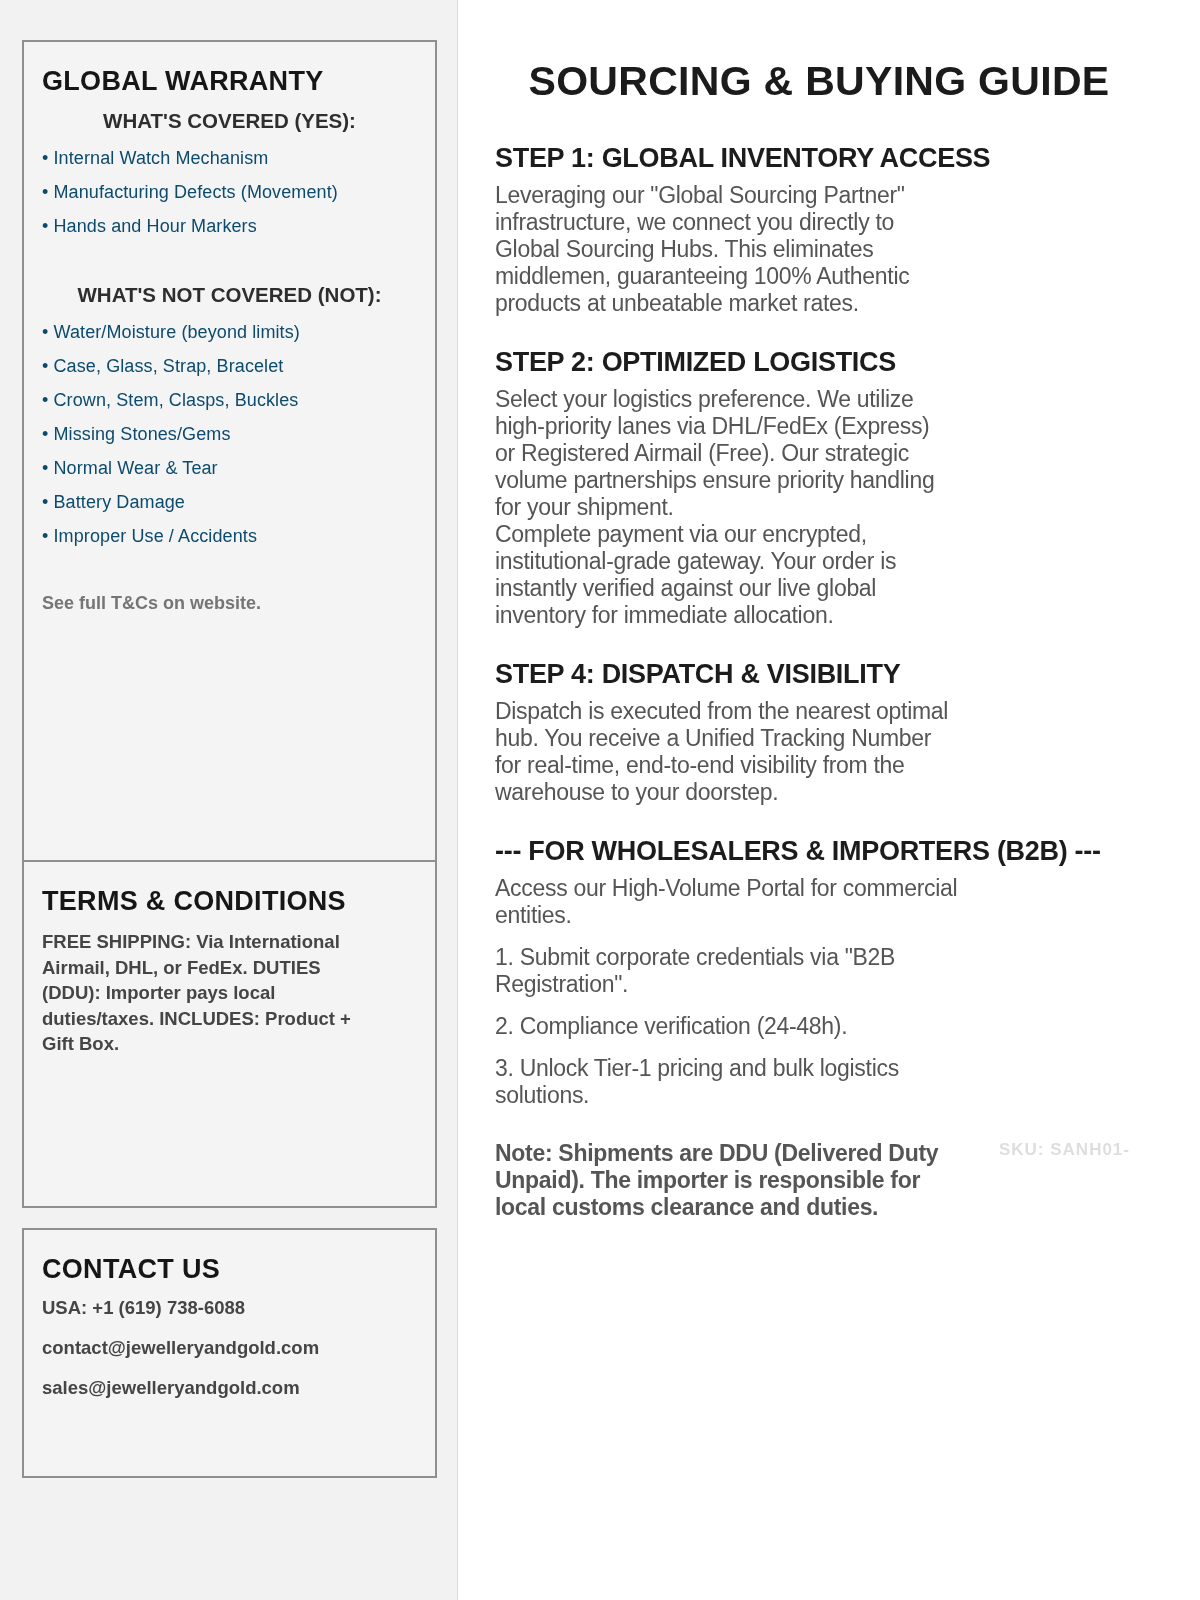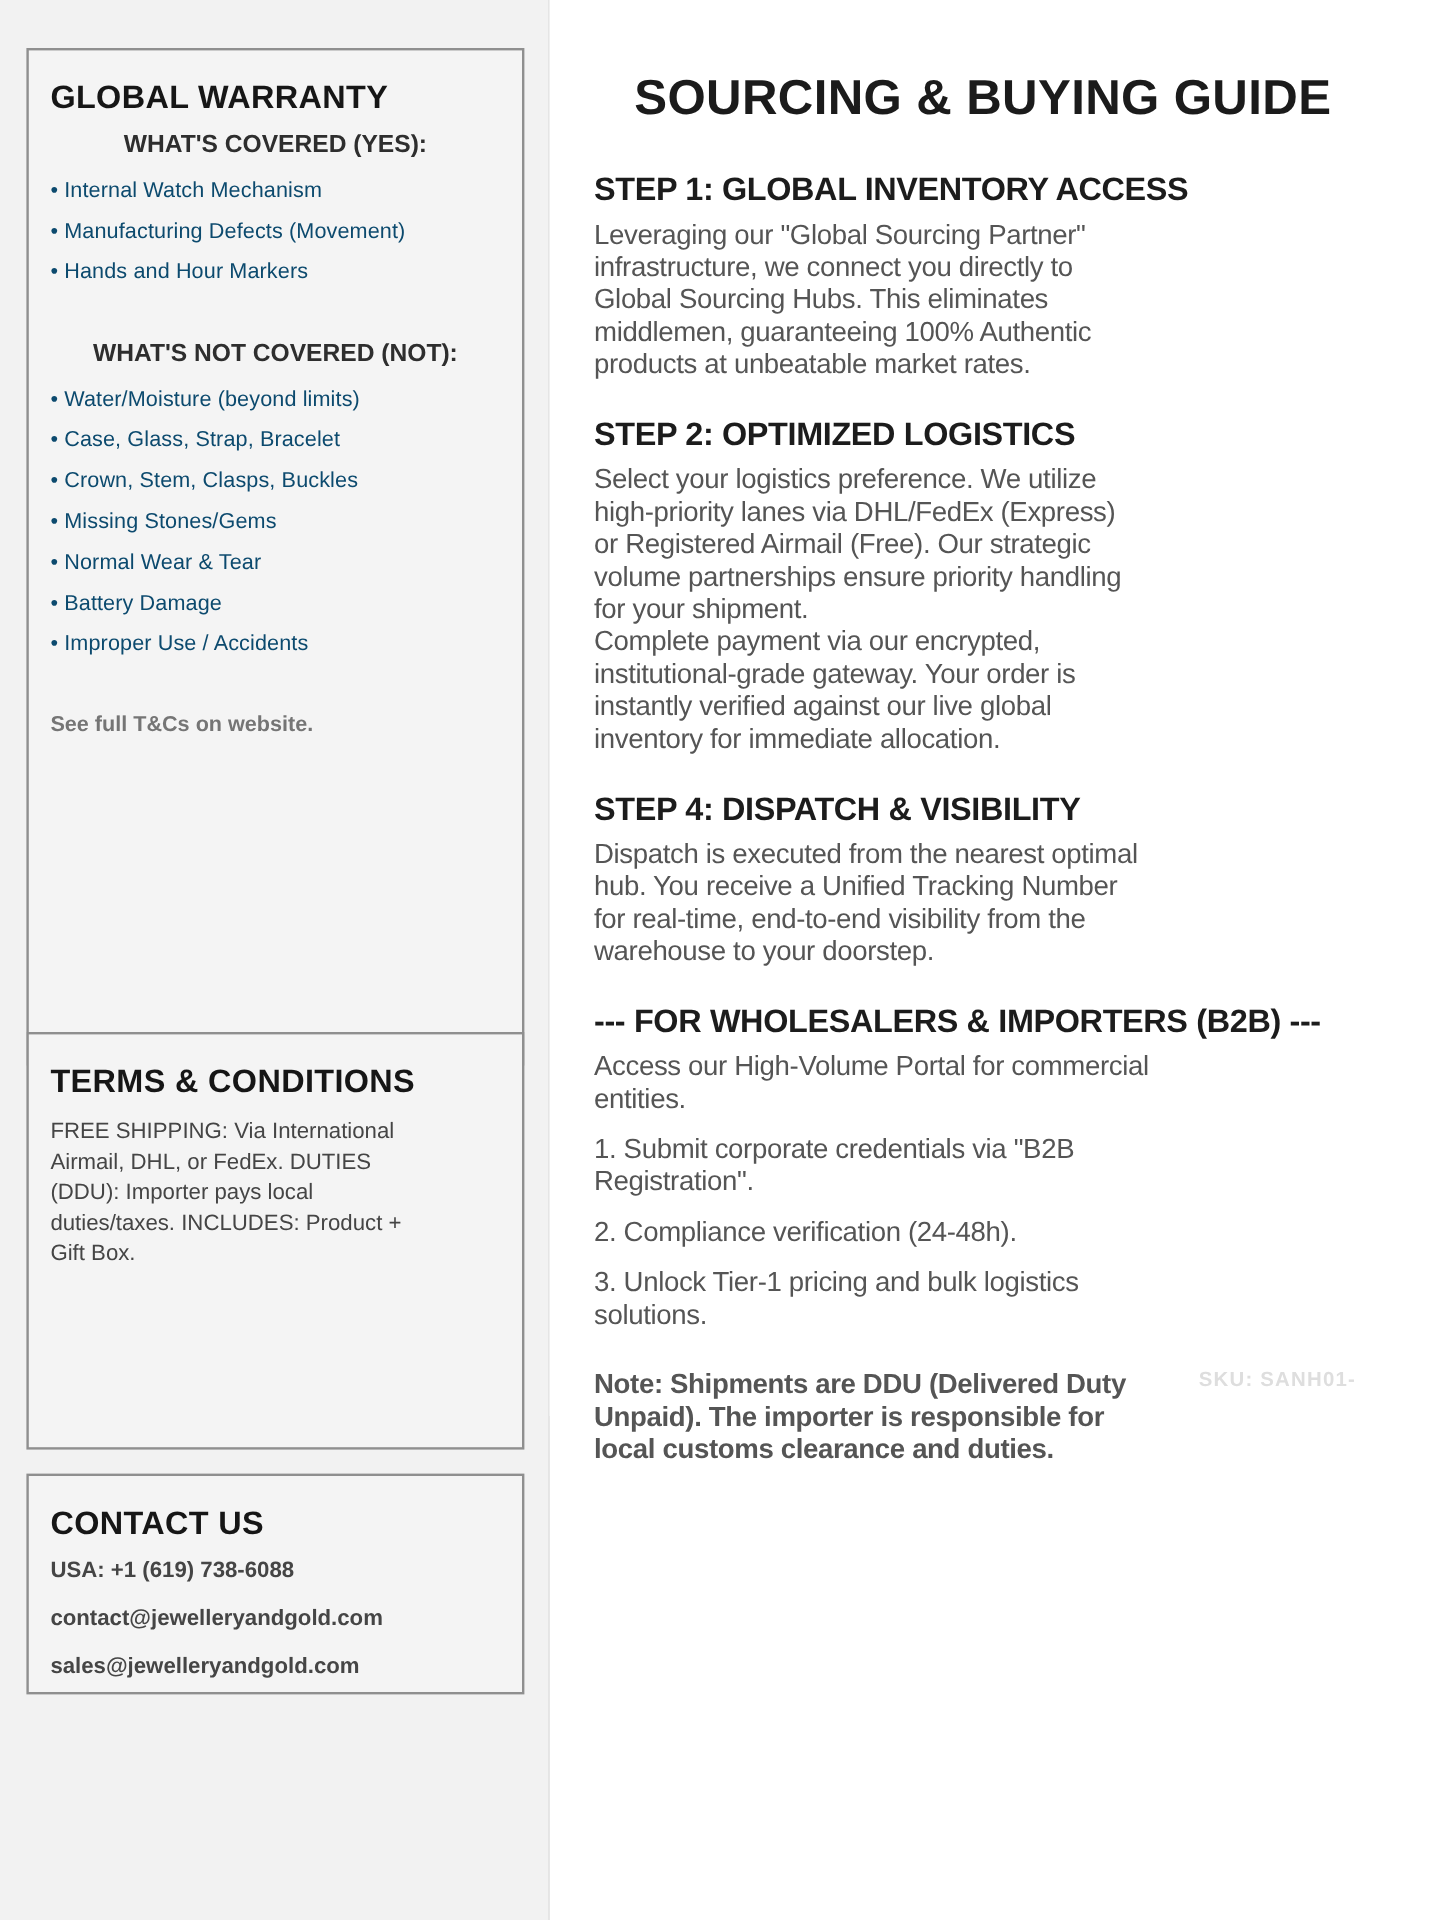--- a/index.html
+++ b/index.html
@@ -13,42 +13,42 @@
     position:absolute; left:0; top:0; width:458px; height:1600px;
     background:#f2f2f2; border-right:1px solid #dcdcdc; box-sizing:border-box;
   }
   .box {
     position:absolute; left:22px; width:415px;
     border:2px solid #8f8f8f; background:#f4f4f4;
     box-sizing:border-box; padding:16px 18px;
   }
   .box-warranty { top:40px;  height:848px; }
   .box-terms    { top:860px; height:348px; }
-  .box-contact  { top:1228px;height:184px; }
+  .box-contact  { top:1228px;height:250px; }
   .box h1 {
     font-size:27px; font-weight:bold; color:#161616;
     margin:8px 0 12px; letter-spacing:0.3px;
   }
   .box h2 {
     font-size:20.5px; font-weight:bold; color:#2e2e2e;
     margin:8px 0 8px;
     text-align:center;
   }
   ul.bullets { list-style:none; margin:0 0 40px; padding:0; }
   ul.bullets li {
     font-size:18px; font-weight:normal; color:#0c4a6e;
     line-height:34px; letter-spacing:0.1px;
   }
   ul.bullets li::before { content:"\2022\00a0"; }
   .footnote {
     font-size:18px; font-weight:bold; color:#757575; margin:28px 0 0;
   }
   .pre { white-space:pre-line; }
   .terms-body {
-    font-size:18.5px; font-weight:normal; color:#454545;
+    font-size:18.5px; font-weight:bold; color:#454545;
     line-height:25.5px; margin:10px 0 0;
   }
   .contact-line {
     font-size:18.5px; font-weight:bold; color:#454545;
     margin:0 0 18px; line-height:22px;
   }
   
   .main {
     position:absolute; left:458px; top:0; width:742px; height:1180px;
     background:#ffffff; box-sizing:border-box; padding:58px 0 0 37px;

